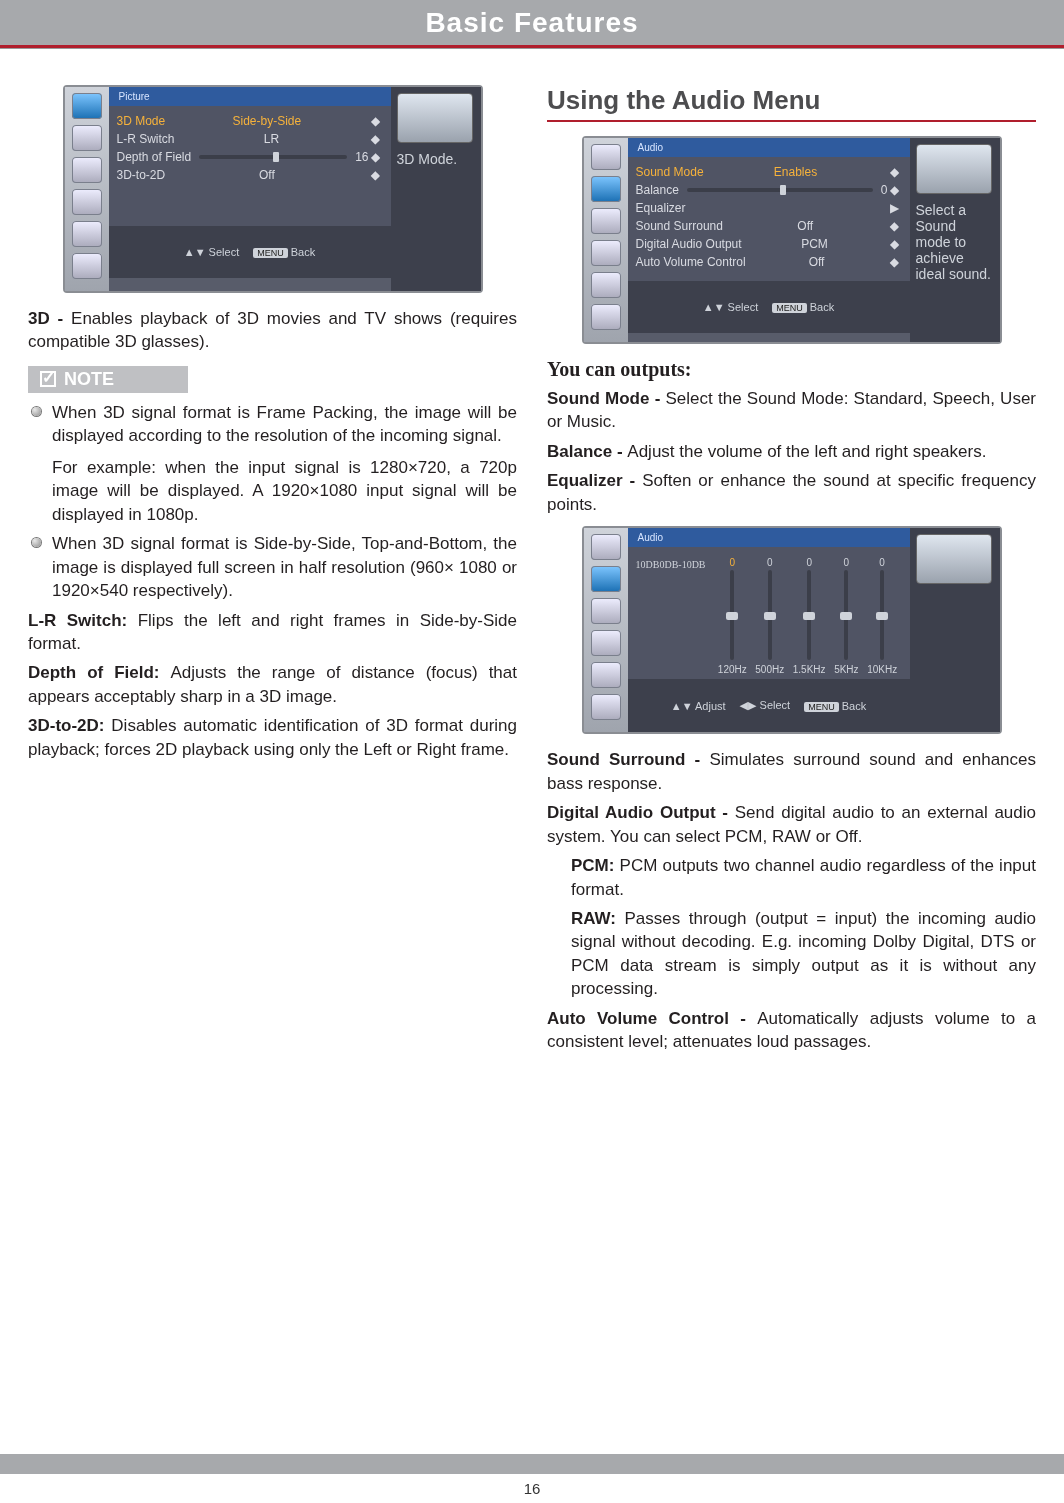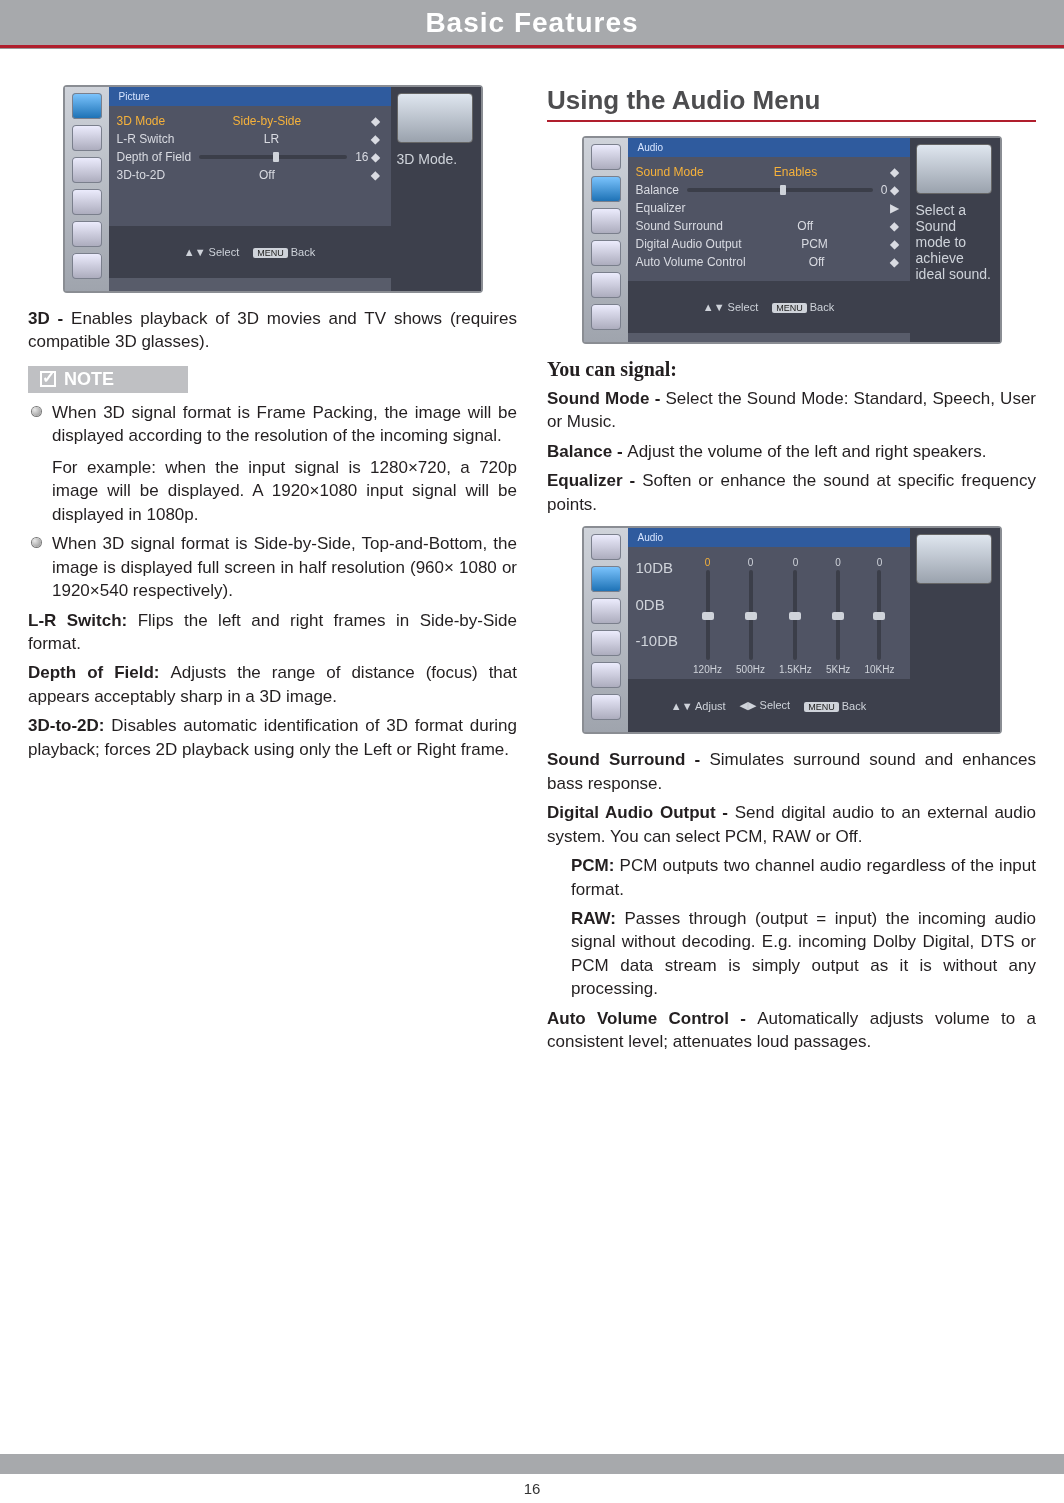--- a/index.html
+++ b/index.html
@@ -40,21 +40,21 @@
   .osd-row.selected .val { color:#f6b23b;}
   .osd-row .arrows { width:14px; text-align:center; color:#d9dbe2;}
   .osd-row .slider-mini { flex:1; margin:0 8px; height:4px; background:#3b3e49; position:relative; border-radius:2px;}
   .osd-row .slider-mini::after{ content:""; position:absolute; left:50%; top:-3px; width:6px;height:10px; background:#cfd3da; border-radius:1px;}
   .osd-footer { background:#3d404c; color:#cfd3da; font-size:11px; padding:20px 8px; display:flex; gap:14px; justify-content:center; align-items:center;}
   .osd-footer .pill{ background:#cfd3da; color:#222; padding:0 4px; border-radius:2px; font-size:9px;}
   .osd-info { width:90px; background:#3d404c; font-size:14px; color:#cfd3da; padding:6px; display:flex; flex-direction:column; gap:8px; }
   .osd-info .tv{ width:76px; height:50px; background:linear-gradient(#dfe6ef,#9aa2ad); border-radius:4px; border:1px solid #666;}
   
   .eq-area { display:flex; padding:10px 8px 4px; background:#505464; gap:4px;}
-  .eq-labels { display:flex; flex-direction:column; justify-content:space-between; font-size:15px; color:#cfd3da; height:110px; padding:2px 4px 18px 0;}
+  .eq-labels { display:flex; flex-direction:row; justify-content:space-between; font-size:10px; color:#cfd3da; height:110px; padding:2px 4px 18px 0;font-family:Liberation Serif, serif;}
   .eq-bands { flex:1; display:flex; justify-content:space-around; }
   .eq-band { display:flex; flex-direction:column; align-items:center; font-size:10px; color:#cfd3da;}
   .eq-band .val { color:#cfd3da; margin-bottom:2px;}
   .eq-band.sel .val { color:#f6b23b;}
   .eq-band .track { width:4px; height:90px; background:#3b3e49; position:relative; margin-bottom:4px; border-radius:2px;}
   .eq-band .track::after{ content:""; position:absolute; left:-4px; top:42px; width:12px;height:8px; background:#cfd3da; border-radius:2px;}
   
   h2 { font-size: 26px; color:#4d4d4f; border-bottom:2px solid #b01e2d; padding-bottom:4px; margin-bottom:14px; font-weight:bold;}
   h3.serif { font-family: Georgia, 'Times New Roman', serif; font-size:20px; font-weight:bold; margin:10px 0 6px;}
   p { margin: 6px 0; line-height:1.38; text-align:justify;}
@@ -197,21 +197,21 @@
           <span>▲▼ <span>Select</span></span>
           <span><span class="pill">MENU</span> <span>Back</span></span>
         </div>
       </div>
       <div class="osd-info">
         <div class="tv"></div>
         <div>Select a Sound mode to achieve ideal sound.</div>
       </div>
     </div>
 
-    <h3 class="serif">You can signal:</h3>
+    <h3 class="serif">You can outputs:</h3>
     <p><b>Sound Mode - </b><span>Select the Sound Mode: Standard, Speech, User or Music.</span></p>
     <p><b>Balance - </b><span>Adjust the volume of the left and right speakers.</span></p>
     <p><b>Equalizer - </b><span>Soften or enhance the sound at specific frequency points.</span></p>
 
     <div class="osd" style="margin-top:10px;">
       <div class="osd-iconcol">
         <div class="ico"></div>
         <div class="ico sel"></div>
         <div class="ico"></div>
         <div class="ico"></div>

